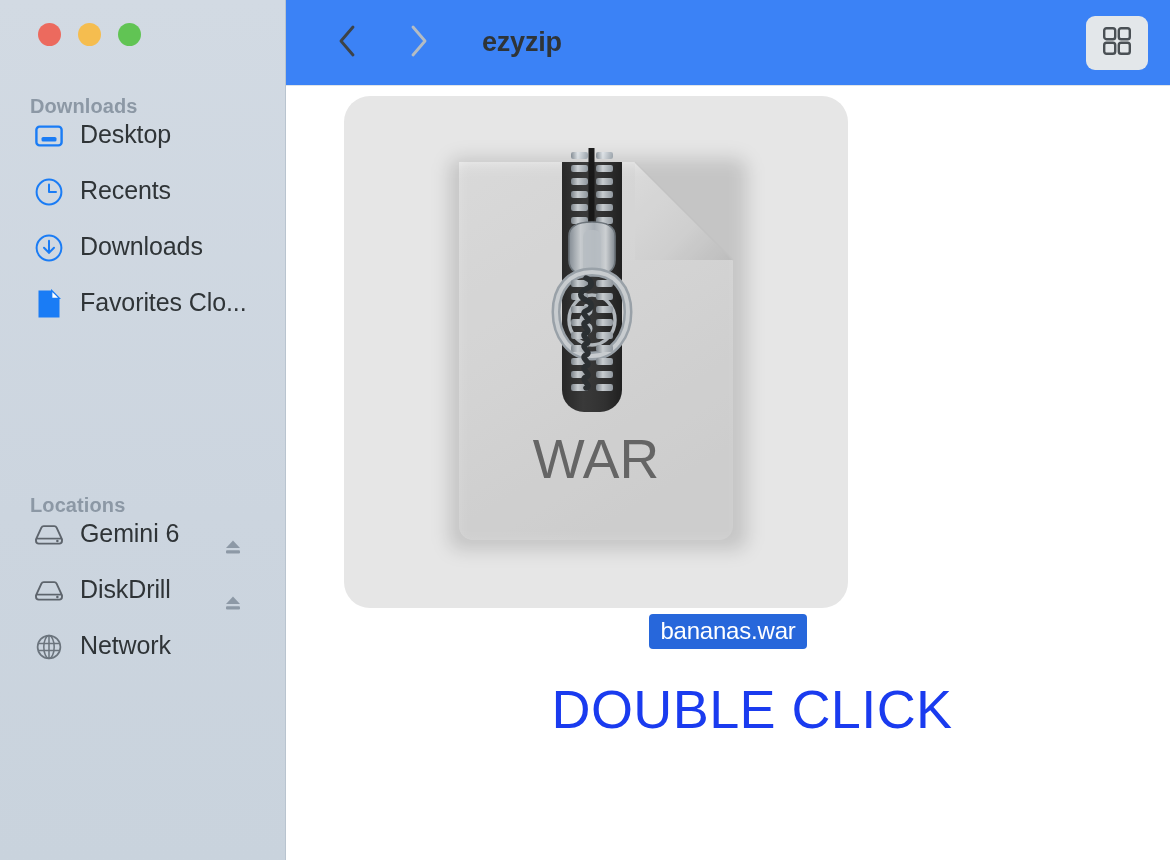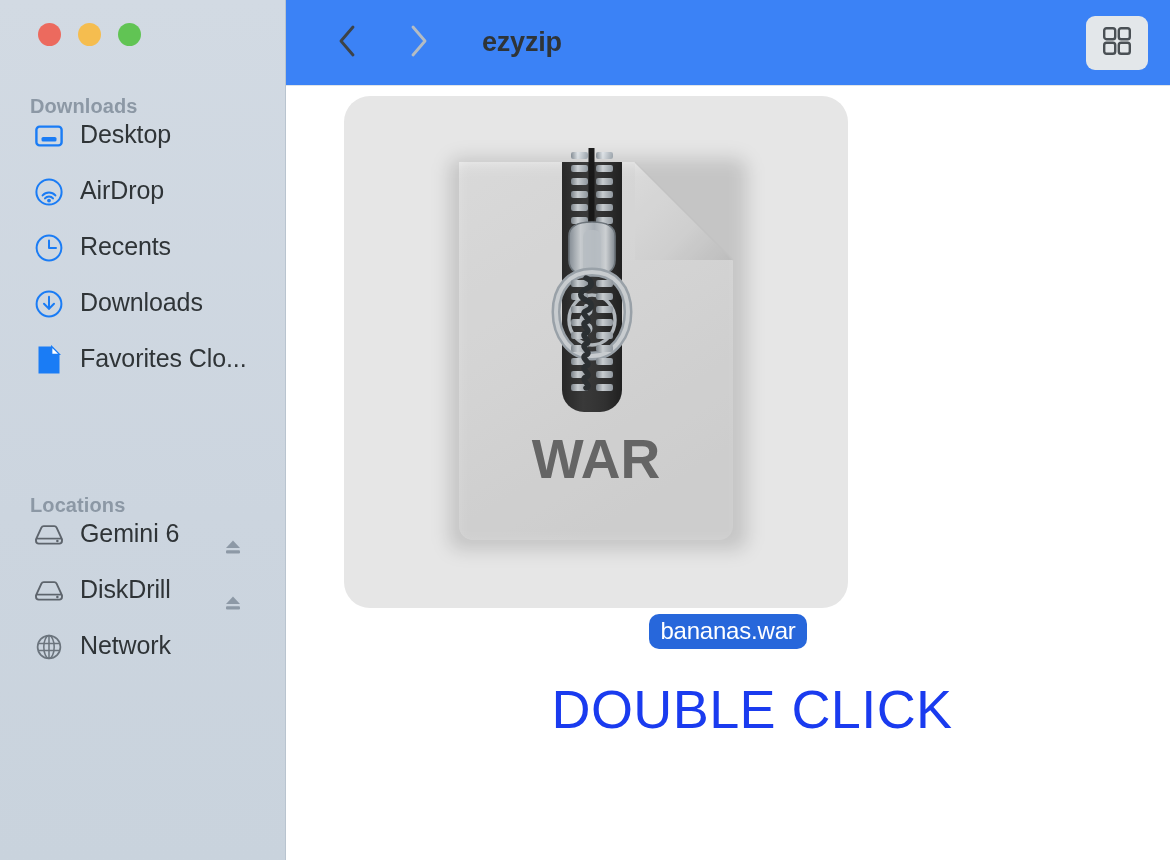--- a/index.html
+++ b/index.html
@@ -160,21 +160,20 @@
 
   
   .file-tile {
     position: absolute;
     left: 58px;
     top: 10px;
     width: 504px;
     height: 512px;
     background: #e6e6e6;
     border-radius: 26px;
-    font-weight: bold;
   }
 
   .doc-wrap {
     position: absolute;
     left: 101px;
     top: 52px;
     width: 302px;
     height: 402px;
   }
 
@@ -195,21 +194,21 @@
     right: 0;
     top: 528px;
     text-align: center;
   }
   .file-name-label .pill {
     display: inline-block;
     background: #2767db;
     color: #ffffff;
     font-size: 24px;
     padding: 4px 11px 6px 11px;
-    border-radius: 10px;
+    border-radius: 4px;
     line-height: 1.05;
     letter-spacing: -0.2px;
   }
 
   .double-click {
     position: absolute;
     left: 0;
     right: 0;
     top: 592px;
     text-align: center;
@@ -239,31 +238,20 @@
       <div class="sb-item">
         <span class="sb-icon">
           <svg width="28" height="24" viewBox="0 0 28 24">
             <rect x="1.4" y="2.6" width="25.2" height="18.8" rx="3.2" fill="none" stroke="#1a7cf5" stroke-width="2.4"></rect>
             <rect x="6.5" y="13" width="15" height="4.6" rx="1.6" fill="#1a7cf5"></rect>
           </svg>
         </span>
         <span class="sb-label">Desktop</span>
       </div>
 
-      <div class="sb-item">
-        <span class="sb-icon">
-          <svg width="28" height="28" viewBox="0 0 28 28">
-            <circle cx="14" cy="14" r="12.6" fill="none" stroke="#1a7cf5" stroke-width="2"></circle>
-            <path d="M7.6 17.4a8.6 8.6 0 0 1 12.8 0" fill="none" stroke="#1a7cf5" stroke-width="2" stroke-linecap="round"></path>
-            <path d="M10 20.4a5 5 0 0 1 8 0" fill="none" stroke="#1a7cf5" stroke-width="2" stroke-linecap="round"></path>
-            <circle cx="14" cy="22.6" r="1.9" fill="#1a7cf5"></circle>
-          </svg>
-        </span>
-        <span class="sb-label">AirDrop</span>
-      </div>
 
       <div class="sb-item">
         <span class="sb-icon">
           <svg width="28" height="28" viewBox="0 0 28 28">
             <circle cx="14" cy="14" r="12.4" fill="none" stroke="#1a7cf5" stroke-width="2"></circle>
             <path d="M14 6.6V14h7" fill="none" stroke="#1a7cf5" stroke-width="2" stroke-linecap="round" stroke-linejoin="round"></path>
           </svg>
         </span>
         <span class="sb-label">Recents</span>
       </div>

